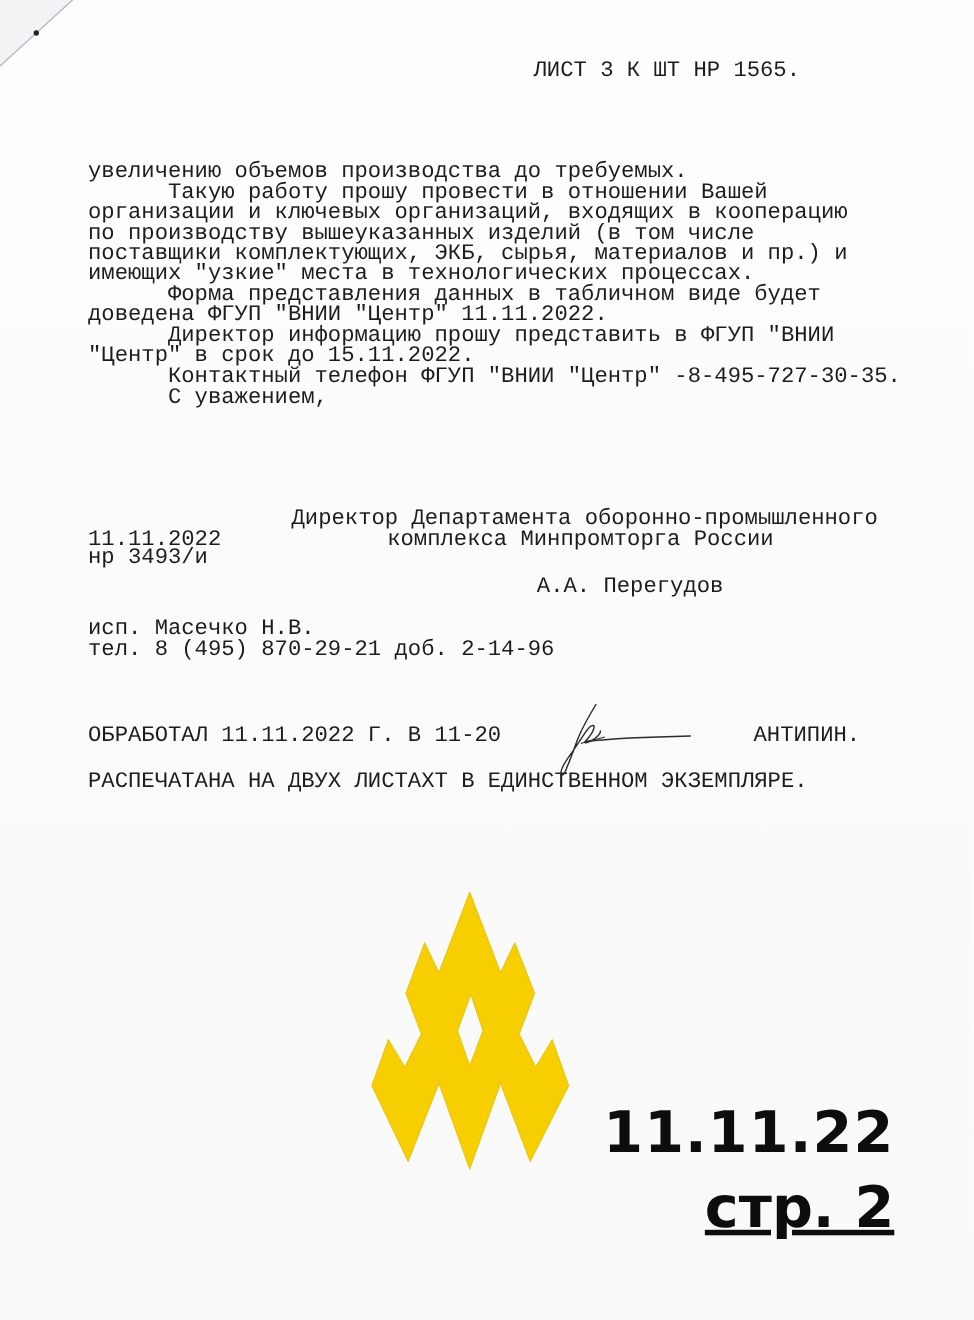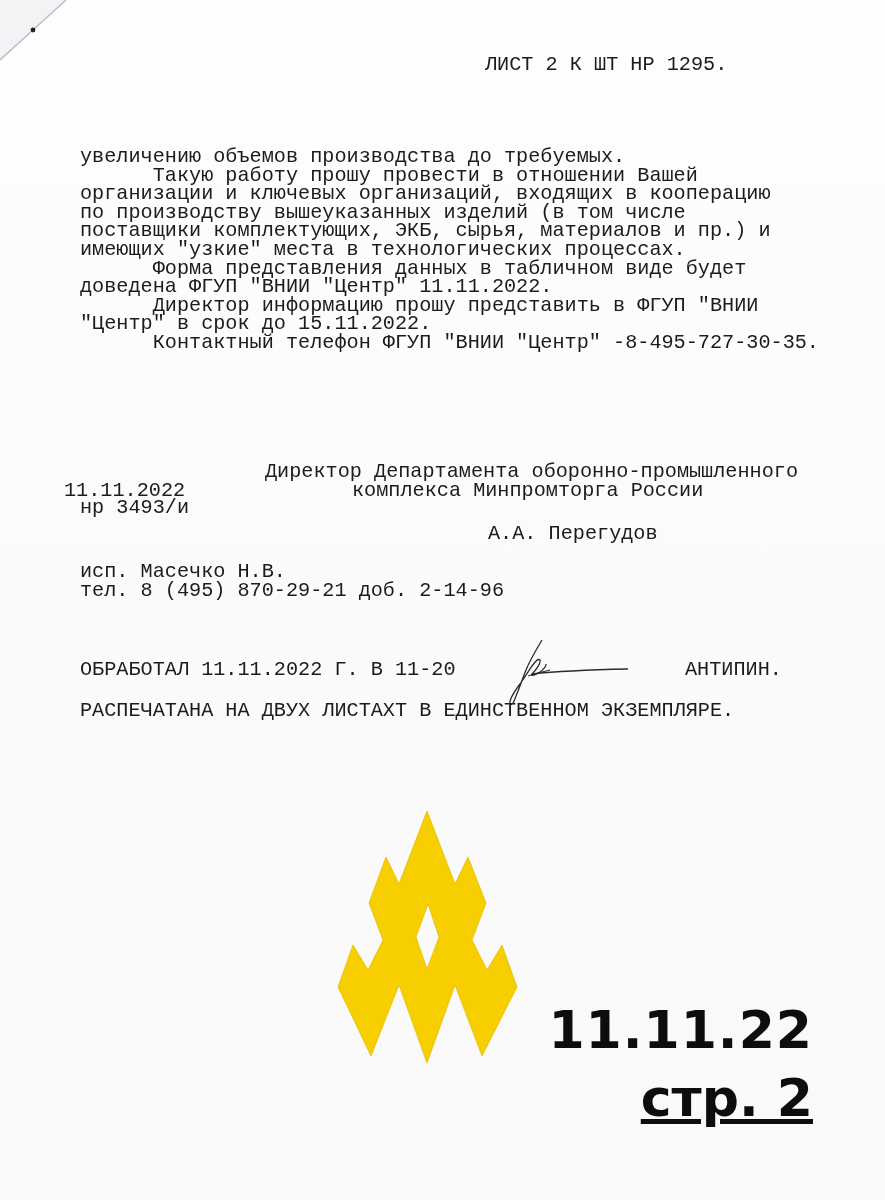--- a/index.html
+++ b/index.html
@@ -83,39 +83,40 @@
 <body>
 
 <div class="paper"></div>
 
 <svg class="fold" viewBox="0 0 885 1200">
   <polygon points="0,0 66,0 0,60" fill="#f3f3f5"></polygon>
   <line x1="66" y1="0" x2="0" y2="60" stroke="#b9bcc8" stroke-width="1.4"></line>
   <circle cx="33" cy="30" r="2.4" fill="#222"></circle>
 </svg>
 
-<div class="line header-line">ЛИСТ 2 К ШТ НР 1295.</div>
+<div class="line header-line">ЛИСТ 3 К ШТ НР 1565.</div>
 
 <div class="body-text">
   <span class="p">увеличению объемов производства до требуемых.</span>
   <span class="p">      Такую работу прошу провести в отношении Вашей</span>
   <span class="p">организации и ключевых организаций, входящих в кооперацию</span>
   <span class="p">по производству вышеуказанных изделий (в том числе</span>
   <span class="p">поставщики комплектующих, ЭКБ, сырья, материалов и пр.) и</span>
   <span class="p">имеющих "узкие" места в технологических процессах.</span>
   <span class="p">      Форма представления данных в табличном виде будет</span>
   <span class="p">доведена ФГУП "ВНИИ "Центр" 11.11.2022.</span>
   <span class="p">      Директор информацию прошу представить в ФГУП "ВНИИ</span>
   <span class="p">"Центр" в срок до 15.11.2022.</span>
   <span class="p">      Контактный телефон ФГУП "ВНИИ "Центр" -8-495-727-30-35.</span>
+  <span class="p">      С уважением,</span>
 </div>
 
 <div class="sig-block">
   <div class="line" style="left:80px; top:463px;margin-top:36px;">нр 3493/и</div>
-  <div class="line" style="left:64px; top:482px;">11.11.2022</div>
+  <div class="line" style="left:80px; top:482px;">11.11.2022</div>
   <div class="line" style="left:265px; top:463px;">Директор Департамента оборонно-промышленного</div>
   <div class="line" style="left:352px; top:482px;">комплекса Минпромторга России</div>
   <div class="line" style="left:440px; top:525px;margin-left:48px;">А.А. Перегудов</div>
   <div class="line" style="left:80px; top:563px;">исп. Масечко Н.В.</div>
   <div class="line" style="left:80px; top:582px;">тел. 8 (495) 870-29-21 доб. 2-14-96</div>
 </div>
 
 <div class="line" style="left:80px; top:661px;">ОБРАБОТАЛ 11.11.2022 Г. В 11-20</div>
 <div class="line" style="left:685px; top:661px;">АНТИПИН.</div>
 <div class="line" style="left:80px; top:702px;">РАСПЕЧАТАНА НА ДВУХ ЛИСТАХТ В ЕДИНСТВЕННОМ ЭКЗЕМПЛЯРЕ.</div>

